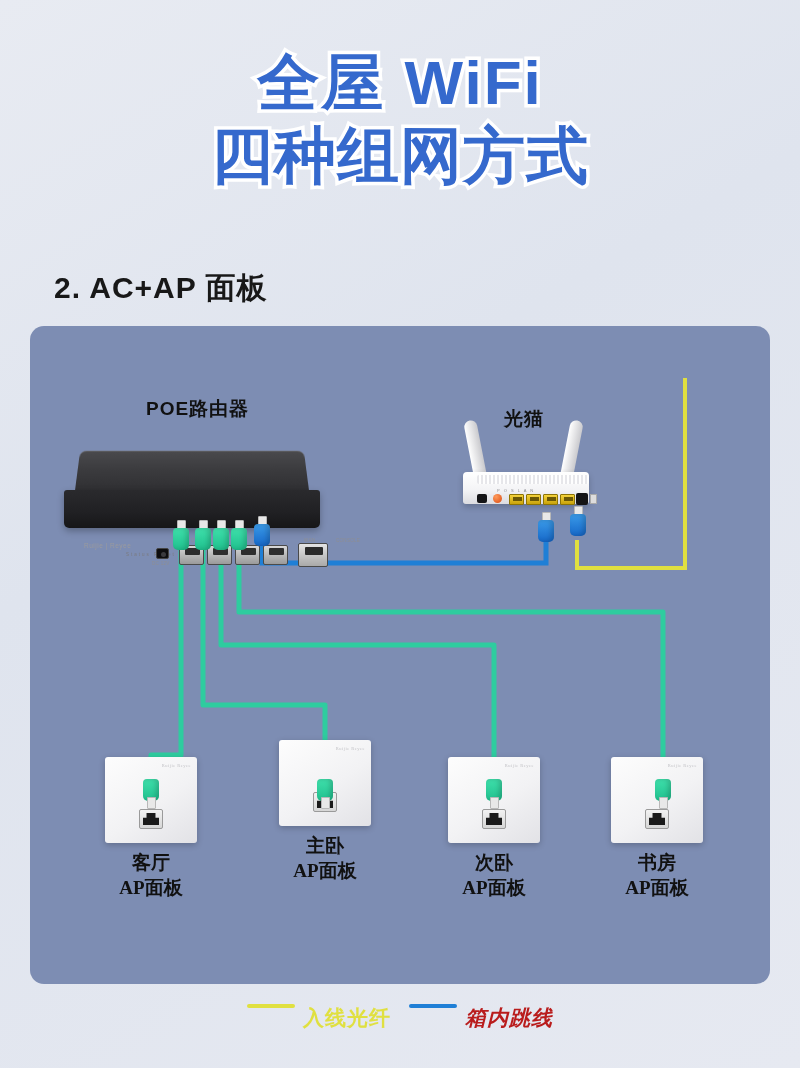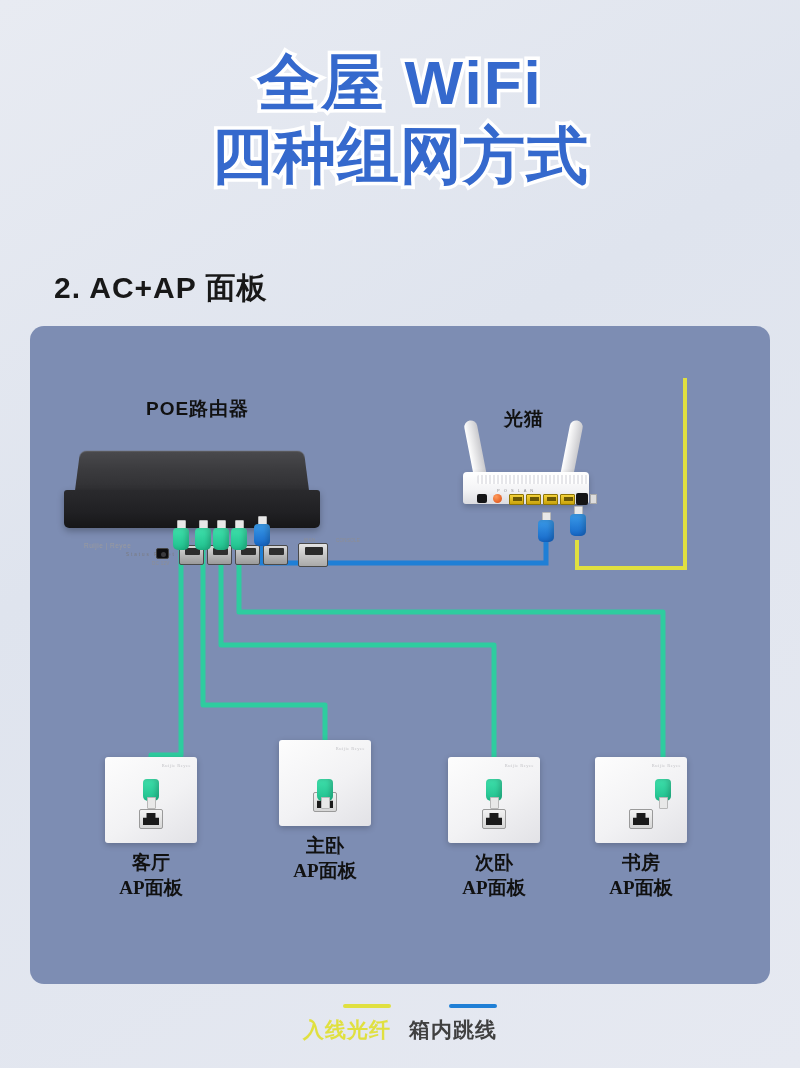--- a/index.html
+++ b/index.html
@@ -165,21 +165,21 @@
     font-size:19px; font-weight:bold; color:#111; line-height:1.3;
     white-space:nowrap;
   }
   .ap-label .l2 { display:block; }
 
   
   #legend {
     position:absolute; left:0; top:1004px; width:800px;
     display:flex; justify-content:center; align-items:center; gap:18px;
   }
-  .leg-item { display:flex; align-items:flex-end; gap:8px;flex-direction:column; }
+  .leg-item { display:flex; align-items:flex-start; gap:8px; }
   .leg-line { display:block; width:48px; height:4px; border-radius:2px; }
   .leg-text { font-size:21px; font-weight:bold; letter-spacing:1px; }
 </style>
 </head>
 <body>
 
 <div id="title-block">
   <div class="title-line">全屋 WiFi</div>
   <div class="title-line l2">四种组网方式</div>
 </div>
@@ -298,21 +298,21 @@
   <div class="ap-face">
     <div class="ap-brand">Ruijie Reyee</div>
     <div class="ap-jack"></div>
   </div>
   <div class="ap-label">
     <span>次卧</span>
     <span class="l2">AP面板</span>
   </div>
 </div>
 
-<div class="ap-panel" style="left:595px; top:757px;">
+<div class="ap-panel" style="left:611px; top:757px;">
   <div class="ap-face">
     <div class="ap-brand">Ruijie Reyee</div>
     <div class="ap-jack"></div>
   </div>
   <div class="ap-label">
     <span>书房</span>
     <span class="l2">AP面板</span>
   </div>
 </div>
 
@@ -333,15 +333,15 @@
     <div class="tab"></div>
   </div>
 
 <div id="legend">
   <div class="leg-item">
     <span class="leg-line" style="background:#e0e040;"></span>
     <span class="leg-text" style="color:#e0e040;">入线光纤</span>
   </div>
   <div class="leg-item">
     <span class="leg-line" style="background:#1f7fd6;"></span>
-    <span class="leg-text" style="color:#404040;">箱内跳线</span>
+    <span class="leg-text" style="color:#b91c1c;font-style:italic;">箱内跳线</span>
   </div>
 </div>
 
 </body></html>

